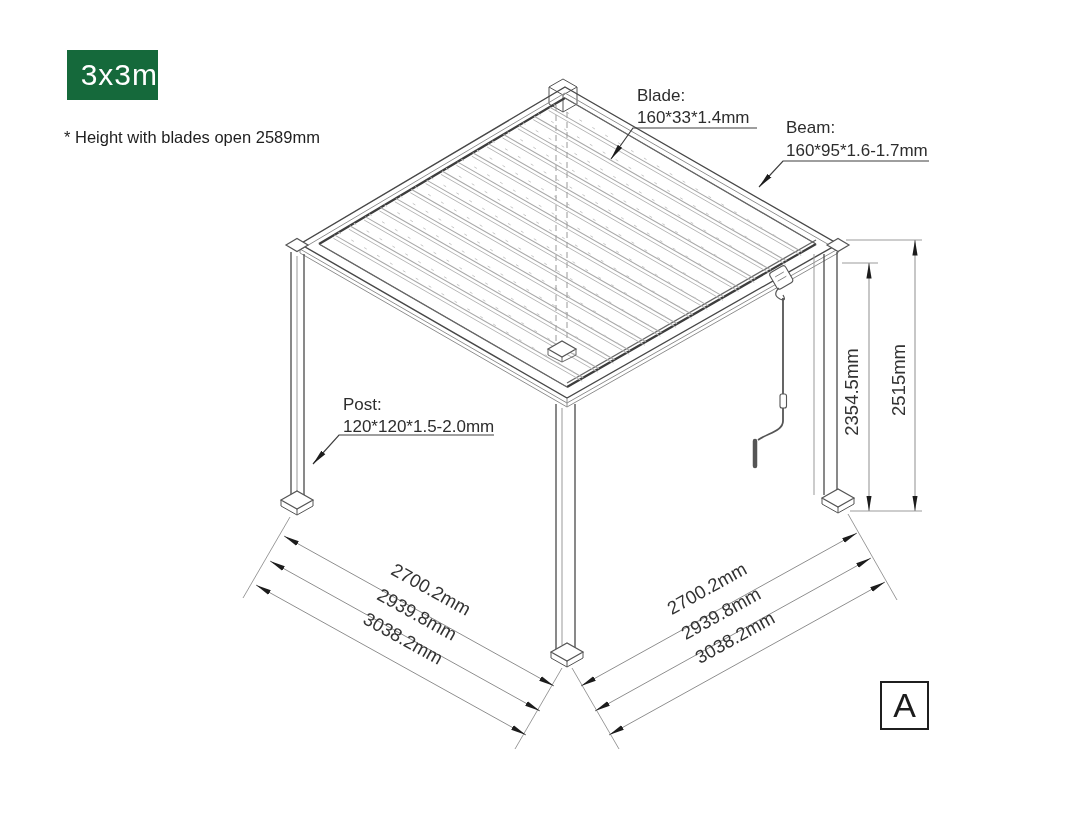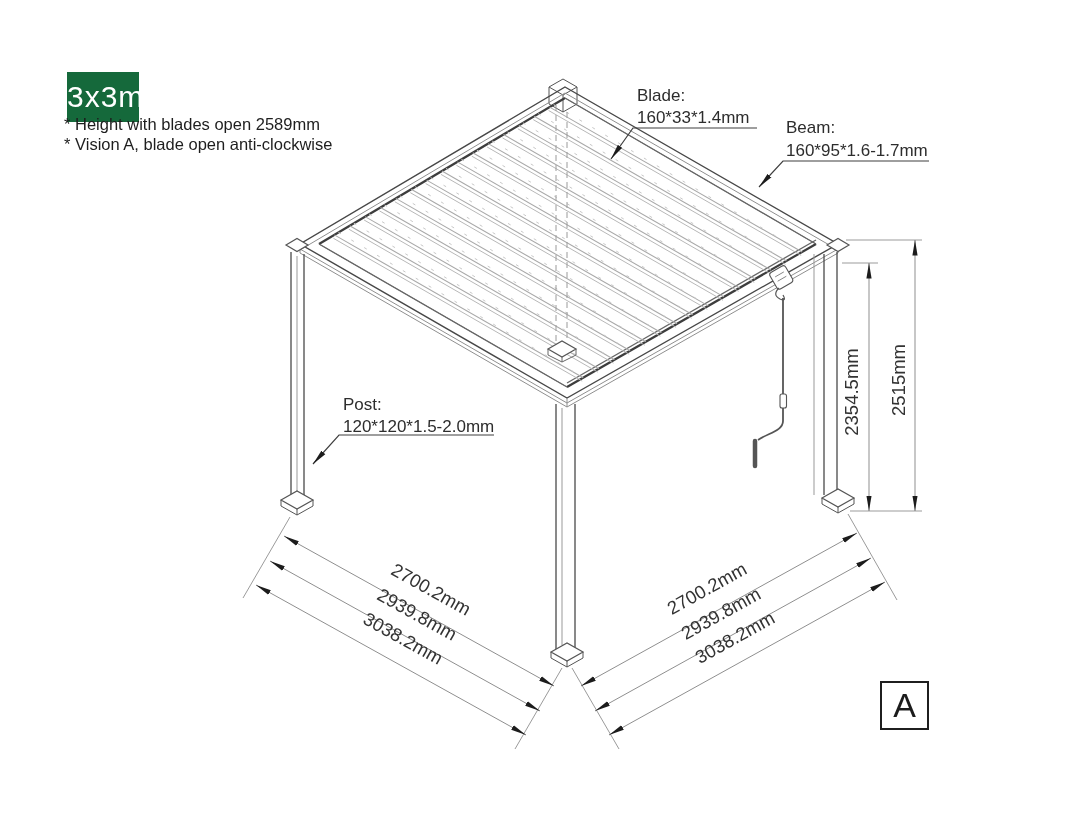--- a/index.html
+++ b/index.html
@@ -1,21 +1,21 @@
 <!DOCTYPE html>
 <html><head>
 <meta charset="utf-8">
 <style>
   html,body{margin:0;padding:0;background:#ffffff;}
   #stage{position:relative;width:1080px;height:831px;background:#ffffff;overflow:hidden;
          font-family:"Liberation Sans",sans-serif;}
-  #size-badge{position:absolute;left:67px;top:72px;width:72px;height:50px;
-              display:flex;align-items:center;justify-content:flex-start;
+  #size-badge{position:absolute;left:67px;top:50px;width:91px;height:50px;
+              display:flex;align-items:center;justify-content:flex-end;
               color:#ffffff;font-size:30px;letter-spacing:1px;}
-  #notes{position:absolute;left:64px;top:114px;font-size:16.5px;line-height:20px;color:#1e1e1e;}
+  #notes{position:absolute;left:64px;top:127px;font-size:16.5px;line-height:20px;color:#1e1e1e;}
   #notes .cont{padding-left:15px;}
   svg{position:absolute;left:0;top:0;}
   svg text{font-family:"Liberation Sans",sans-serif;fill:#2d2d2d;}
   .callout-title,.callout-spec{font-size:17px;}
   .dim-label{font-size:18.5px;fill:#333333;}
   .view-letter{font-size:34px;fill:#1c1c1c;}
   .thin{stroke:#9b9b9b;stroke-width:1;fill:none;}
   .frame{stroke:#474747;stroke-width:1.4;fill:none;}
   .frame-light{stroke:#8f8f8f;stroke-width:1;fill:none;}
   .rail-dark{stroke:#3d3d3d;stroke-width:2.2;fill:none;}
@@ -32,21 +32,20 @@
 <body>
 
 <div id="stage">
 
   <div id="size-badge" style="background: rgb(21, 105, 59);">
     <span>3x3m</span>
   </div>
 
   <div id="notes">
     <div>* Height with blades open 2589mm</div>
-    <div>* Vision A, blade open anti-clockwise</div>
   </div>
 
   <svg width="1080" height="831" viewBox="0 0 1080 831">
     <defs>
       <marker id="arrow" refX="15.5" refY="3" markerWidth="16" markerHeight="6" orient="auto-start-reverse" markerUnits="userSpaceOnUse">
         <path d="M15.5,3 L0,0.4 L0,5.6 Z" fill="#1c1c1c"></path>
       </marker>
     </defs>
 
     <g>

